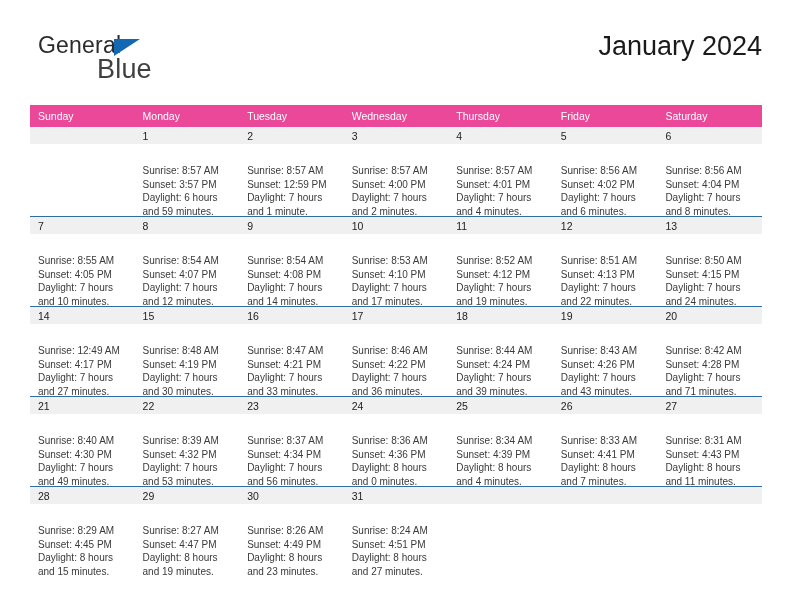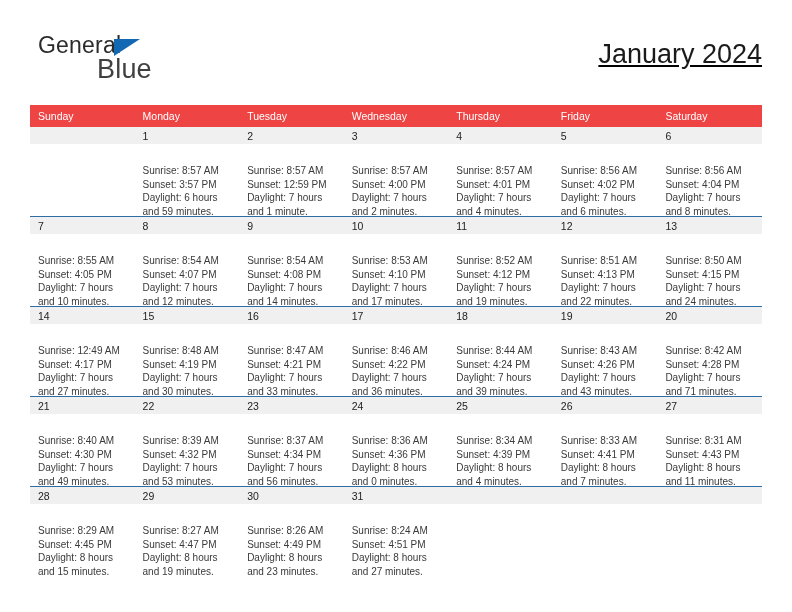--- a/index.html
+++ b/index.html
@@ -60,23 +60,22 @@
     top: 22px;
     font-size: 27px;
     color: #404040;
     letter-spacing: 0.2px;
     font-family: "Liberation Sans", sans-serif;
   }
 
   .title-block {
     position: absolute;
     right: 0;
-    top: 8px;
+    top: 0;
     text-align: left;
-    text-decoration: underline;
   }
   .cal-title {
     font-size: 27px;
     color: #1a1a1a;
     line-height: 33px;
     white-space: nowrap;
   }
   .cal-subtitle {
     font-size: 14.5px;
     color: #1a1a1a;
@@ -88,21 +87,21 @@
   
   .calendar {
     position: absolute;
     left: 30px;
     top: 105px;
     width: 732px;
     border-collapse: collapse;
     table-layout: fixed;
   }
   .calendar th {
-    background: #ef4444;
+    background: #ec4899;
     color: #ffffff;
     font-size: 10.5px;
     font-weight: normal;
     text-align: left;
     padding: 5px 0 5px 8px;
     height: 10px;
     border: 0;
   }
   .calendar td {
     vertical-align: top;

